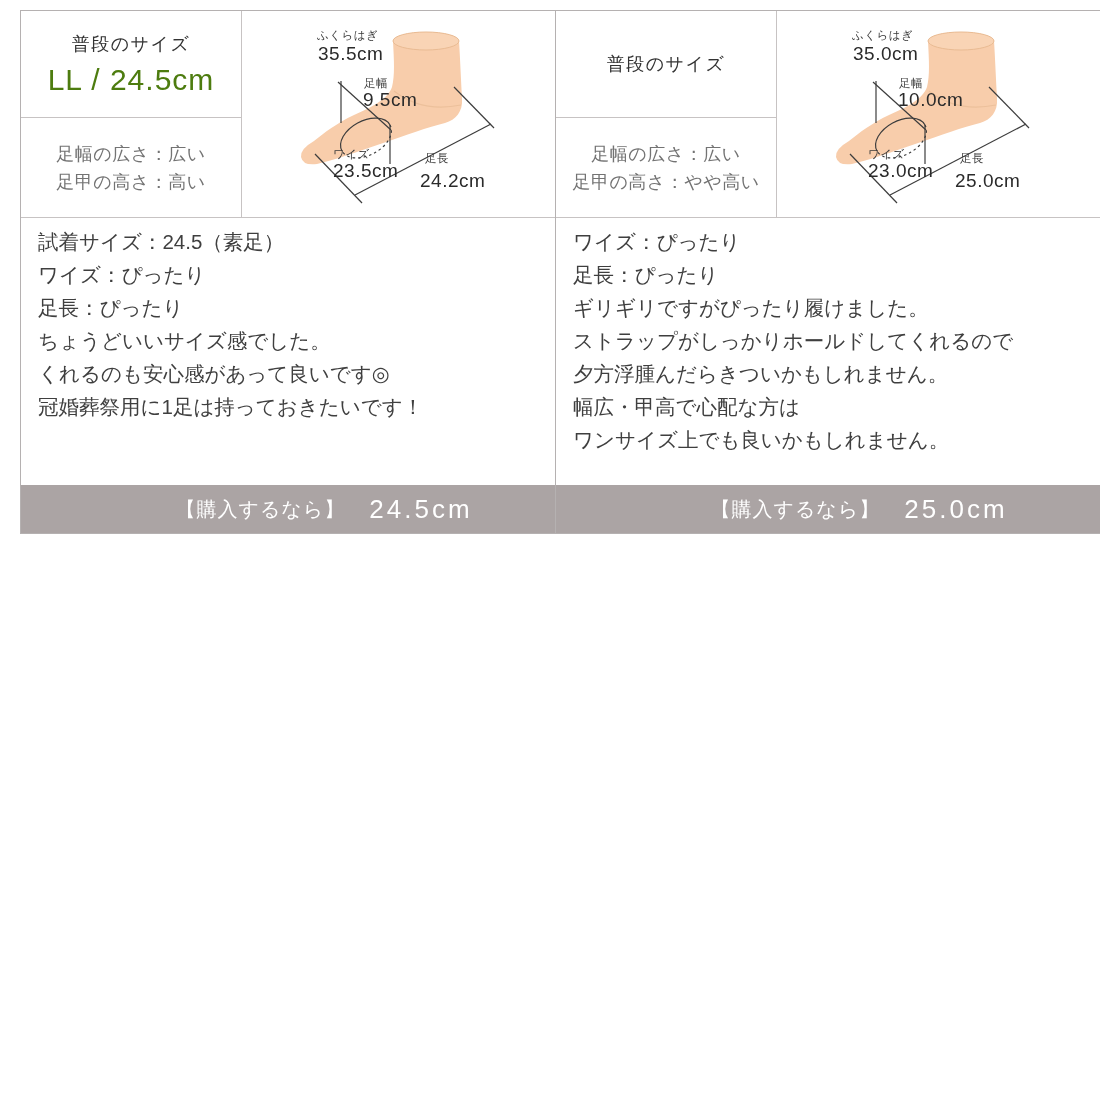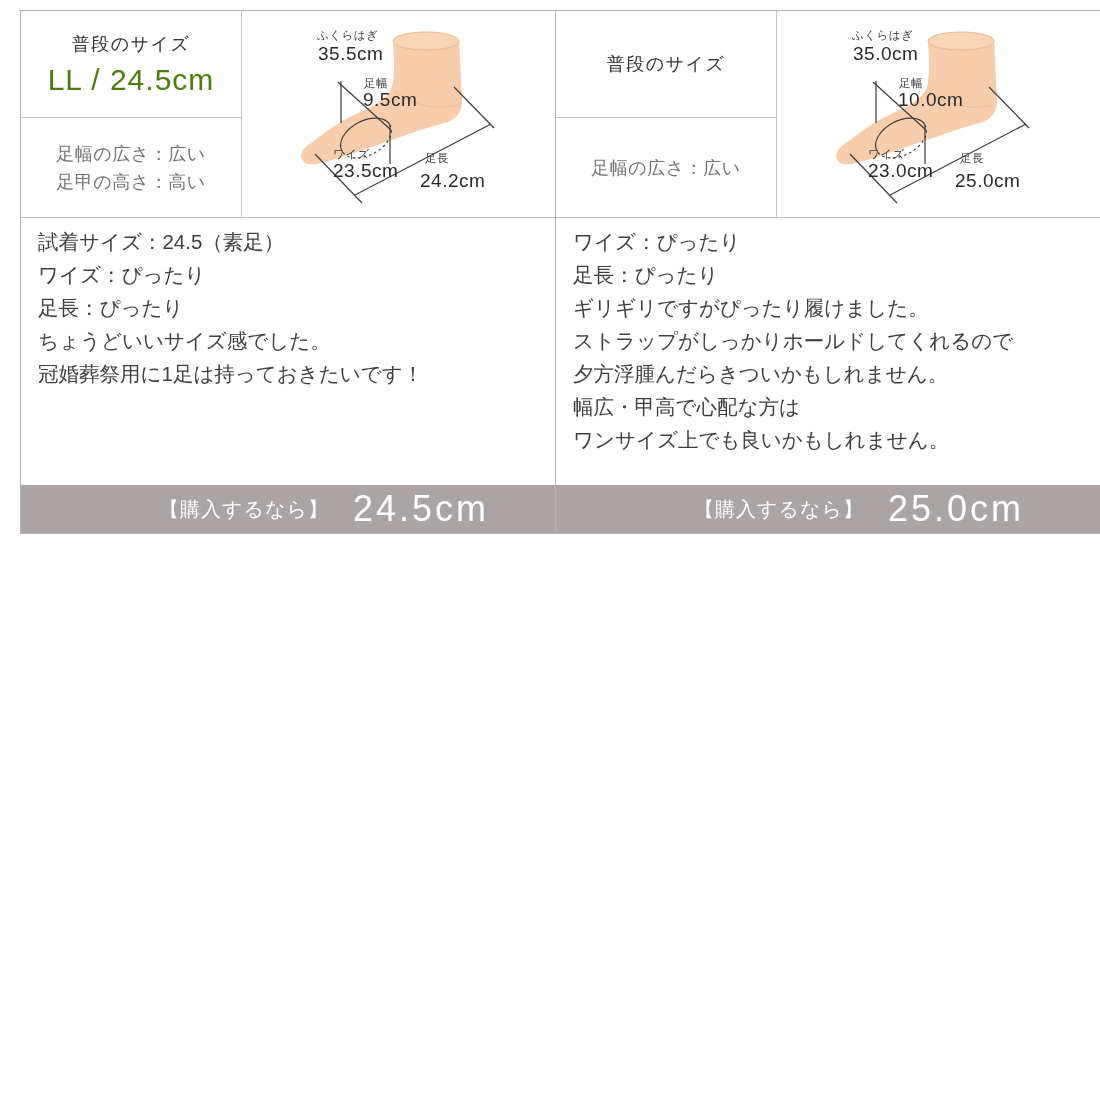--- a/index.html
+++ b/index.html
@@ -36,21 +36,21 @@
   .mline.dashed{stroke-dasharray:2.5 3;}
   .dlabel{font-size:11.5px;fill:#3a3a3a;letter-spacing:0.5px;}
   .dvalue{font-size:19px;fill:#2b2b2b;letter-spacing:0.5px;}
   .review{flex:1 1 auto;padding:7px 14px 8px 17px;overflow:hidden;}
   .review-line{font-size:20.5px;line-height:33px;color:#3f3f3f;white-space:nowrap;}
   .purchase-bar{
     flex:0 0 48px;background:#ABA4A4;color:#ffffff;
     display:flex;align-items:center;justify-content:center;gap:24px;
   }
   .purchase-label{font-size:20px;letter-spacing:1px;}
-  .purchase-size{font-size:36px;letter-spacing:3px;}
+  .purchase-size{font-size:26px;letter-spacing:3px;}
 </style>
 </head>
 <body>
 
 <div class="card left">
   <div class="top-row">
     <div class="size-cell">
       <div class="size-cell-top">
         <div class="usual-label">普段のサイズ</div>
         <div class="usual-value">LL / 24.5cm</div>
@@ -82,36 +82,38 @@
         <text class="dlabel" x="183" y="151">足長</text>
         <text class="dvalue" x="178" y="176">24.2cm</text>
       </svg>
     </div>
   </div>
   <div class="review">
     <div class="review-line">試着サイズ：24.5（素足）</div>
     <div class="review-line">ワイズ：ぴったり</div>
     <div class="review-line">足長：ぴったり</div>
     <div class="review-line">ちょうどいいサイズ感でした。</div>
+    <div class="review-line">くれるのも安心感があって良いです◎</div>
     <div class="review-line">冠婚葬祭用に1足は持っておきたいです！</div>
   </div>
   <div class="purchase-bar">
     <span class="purchase-label">【購入するなら】</span>
     <span class="purchase-size">24.5cm</span>
   </div>
 </div>
 
 <div class="card right">
   <div class="top-row">
     <div class="size-cell">
       <div class="size-cell-top">
         <div class="usual-label">普段のサイズ</div>
       </div>
       <div class="size-cell-bottom">
         <div class="attr-line">足幅の広さ：広い</div>
+        <div class="attr-line">足甲の高さ：やや高い</div>
       </div>
     </div>
     <div class="diagram-cell">
       <svg viewBox="0 0 302 205" width="302" height="205">
         <path class="foot-body" d="M151,30 C152,50 153,64 150,76 C146,88 130,96 112,104 C95,112 82,122 72,130 Q58,138 59,146 Q61,155 75,153 C110,145 170,120 203,112 C214,109 221,100 220,88 C219,70 218,45 217,30 A33,9 0 0 0 151,30 Z"></path>
         <ellipse class="leg-top" cx="184" cy="30" rx="33" ry="9"></ellipse>
         <path class="crease" d="M152,80 Q180,102 219,94"></path>
         <line class="mline" x1="99" y1="70" x2="99" y2="112"></line>
         <line class="mline" x1="96" y1="71" x2="149" y2="119"></line>
         <line class="mline" x1="148" y1="114" x2="148" y2="153"></line>

